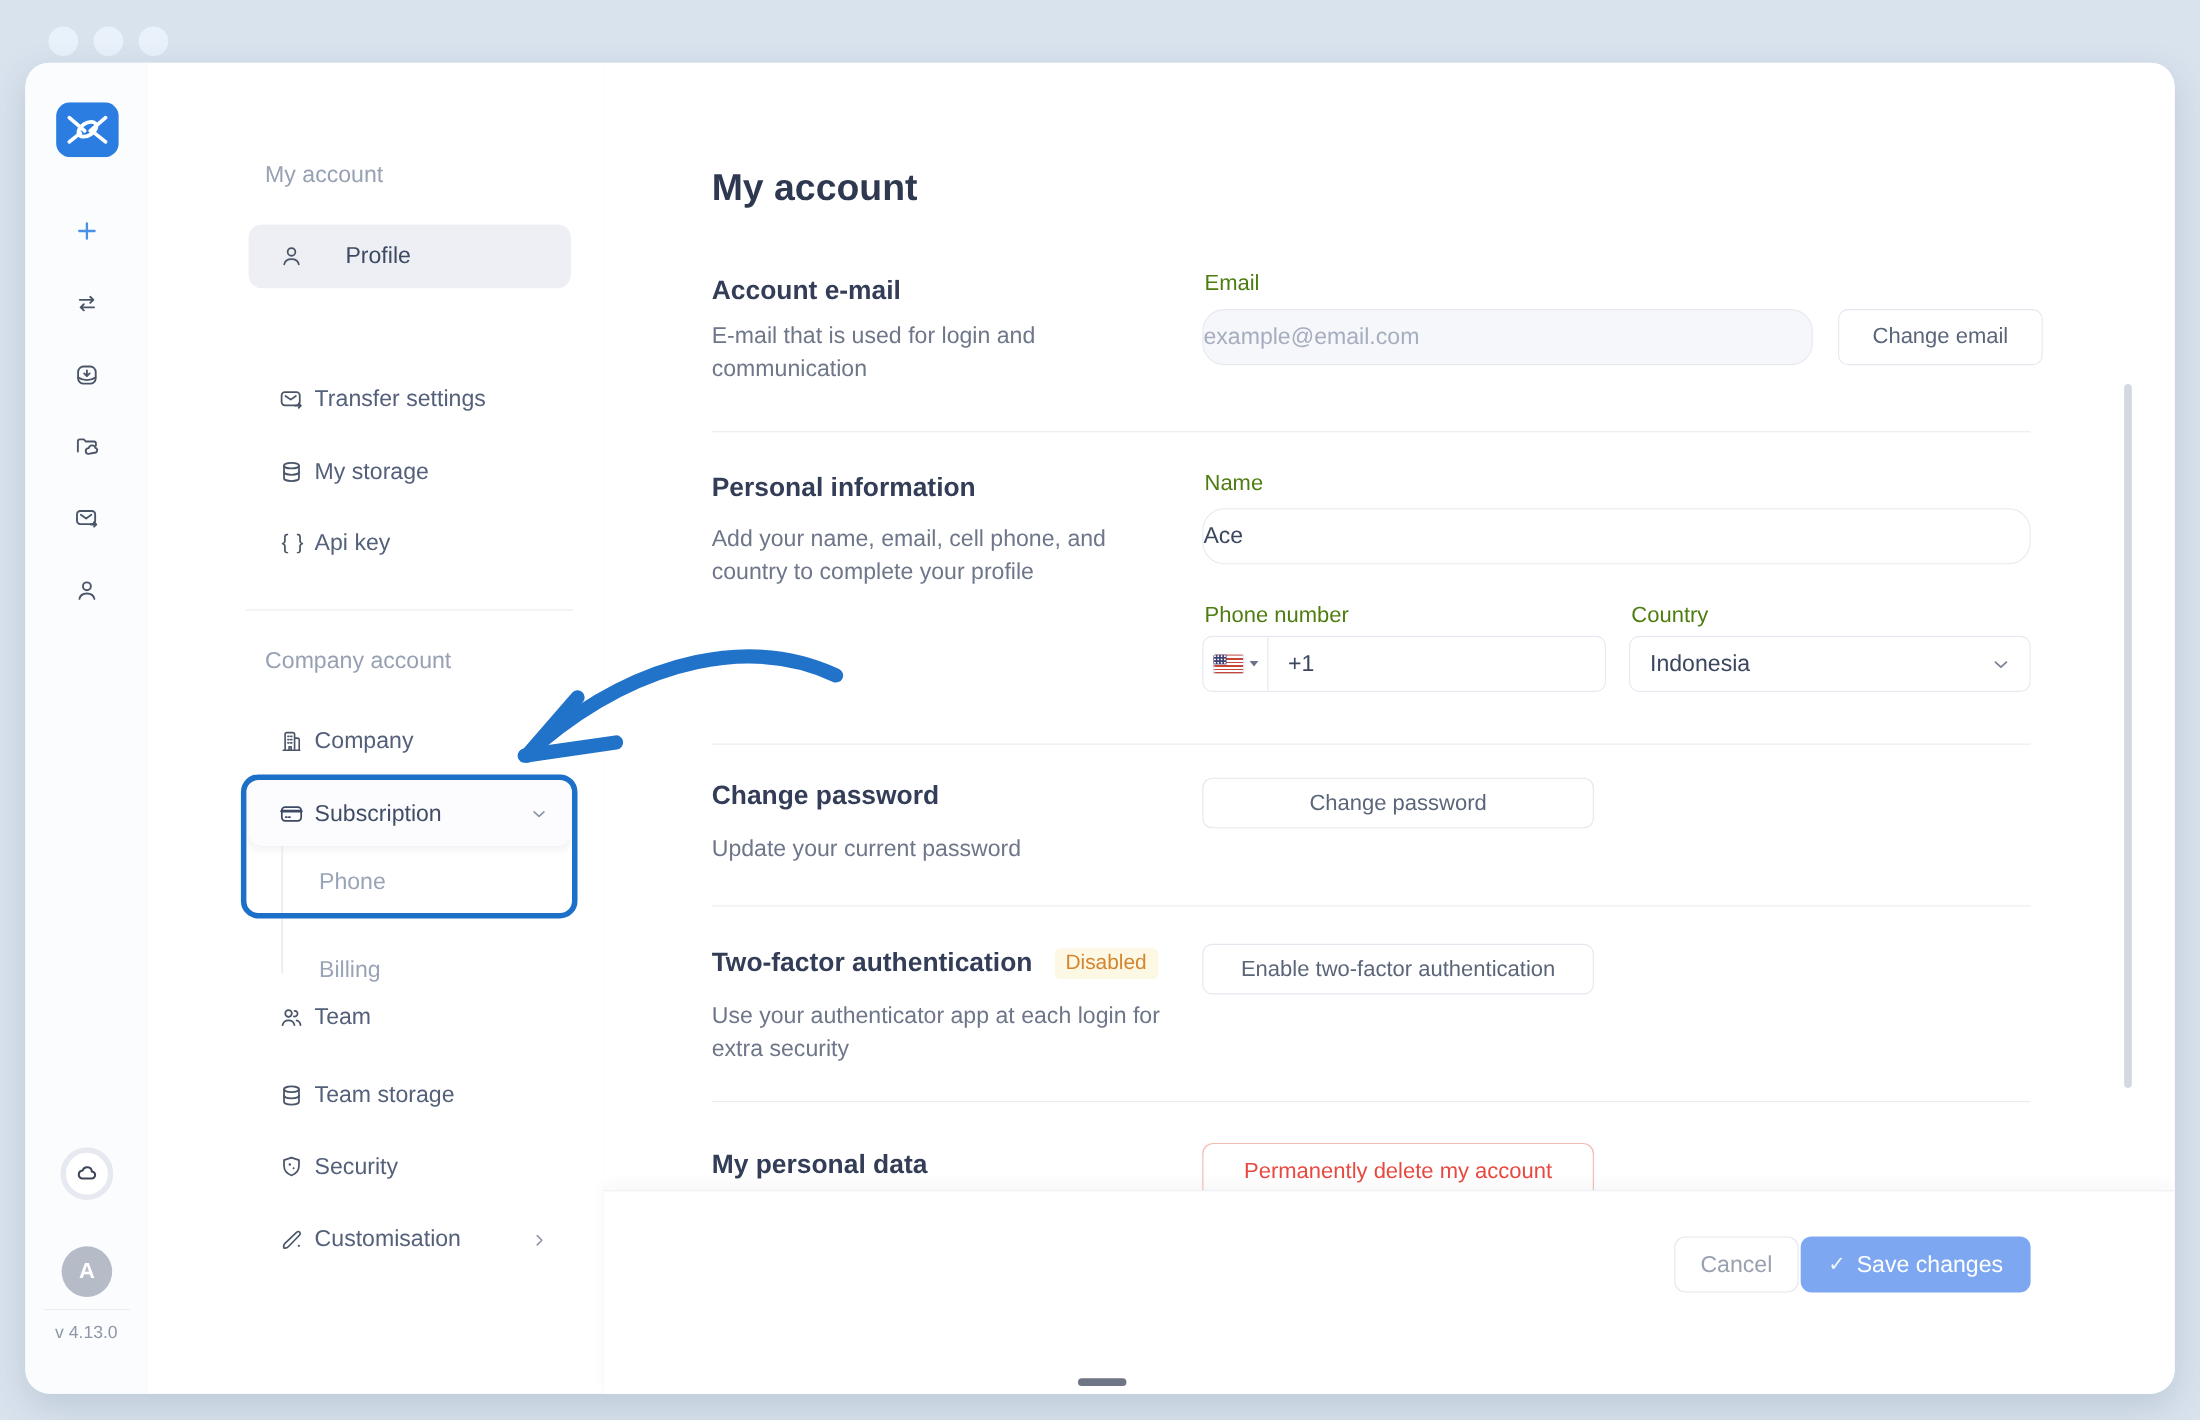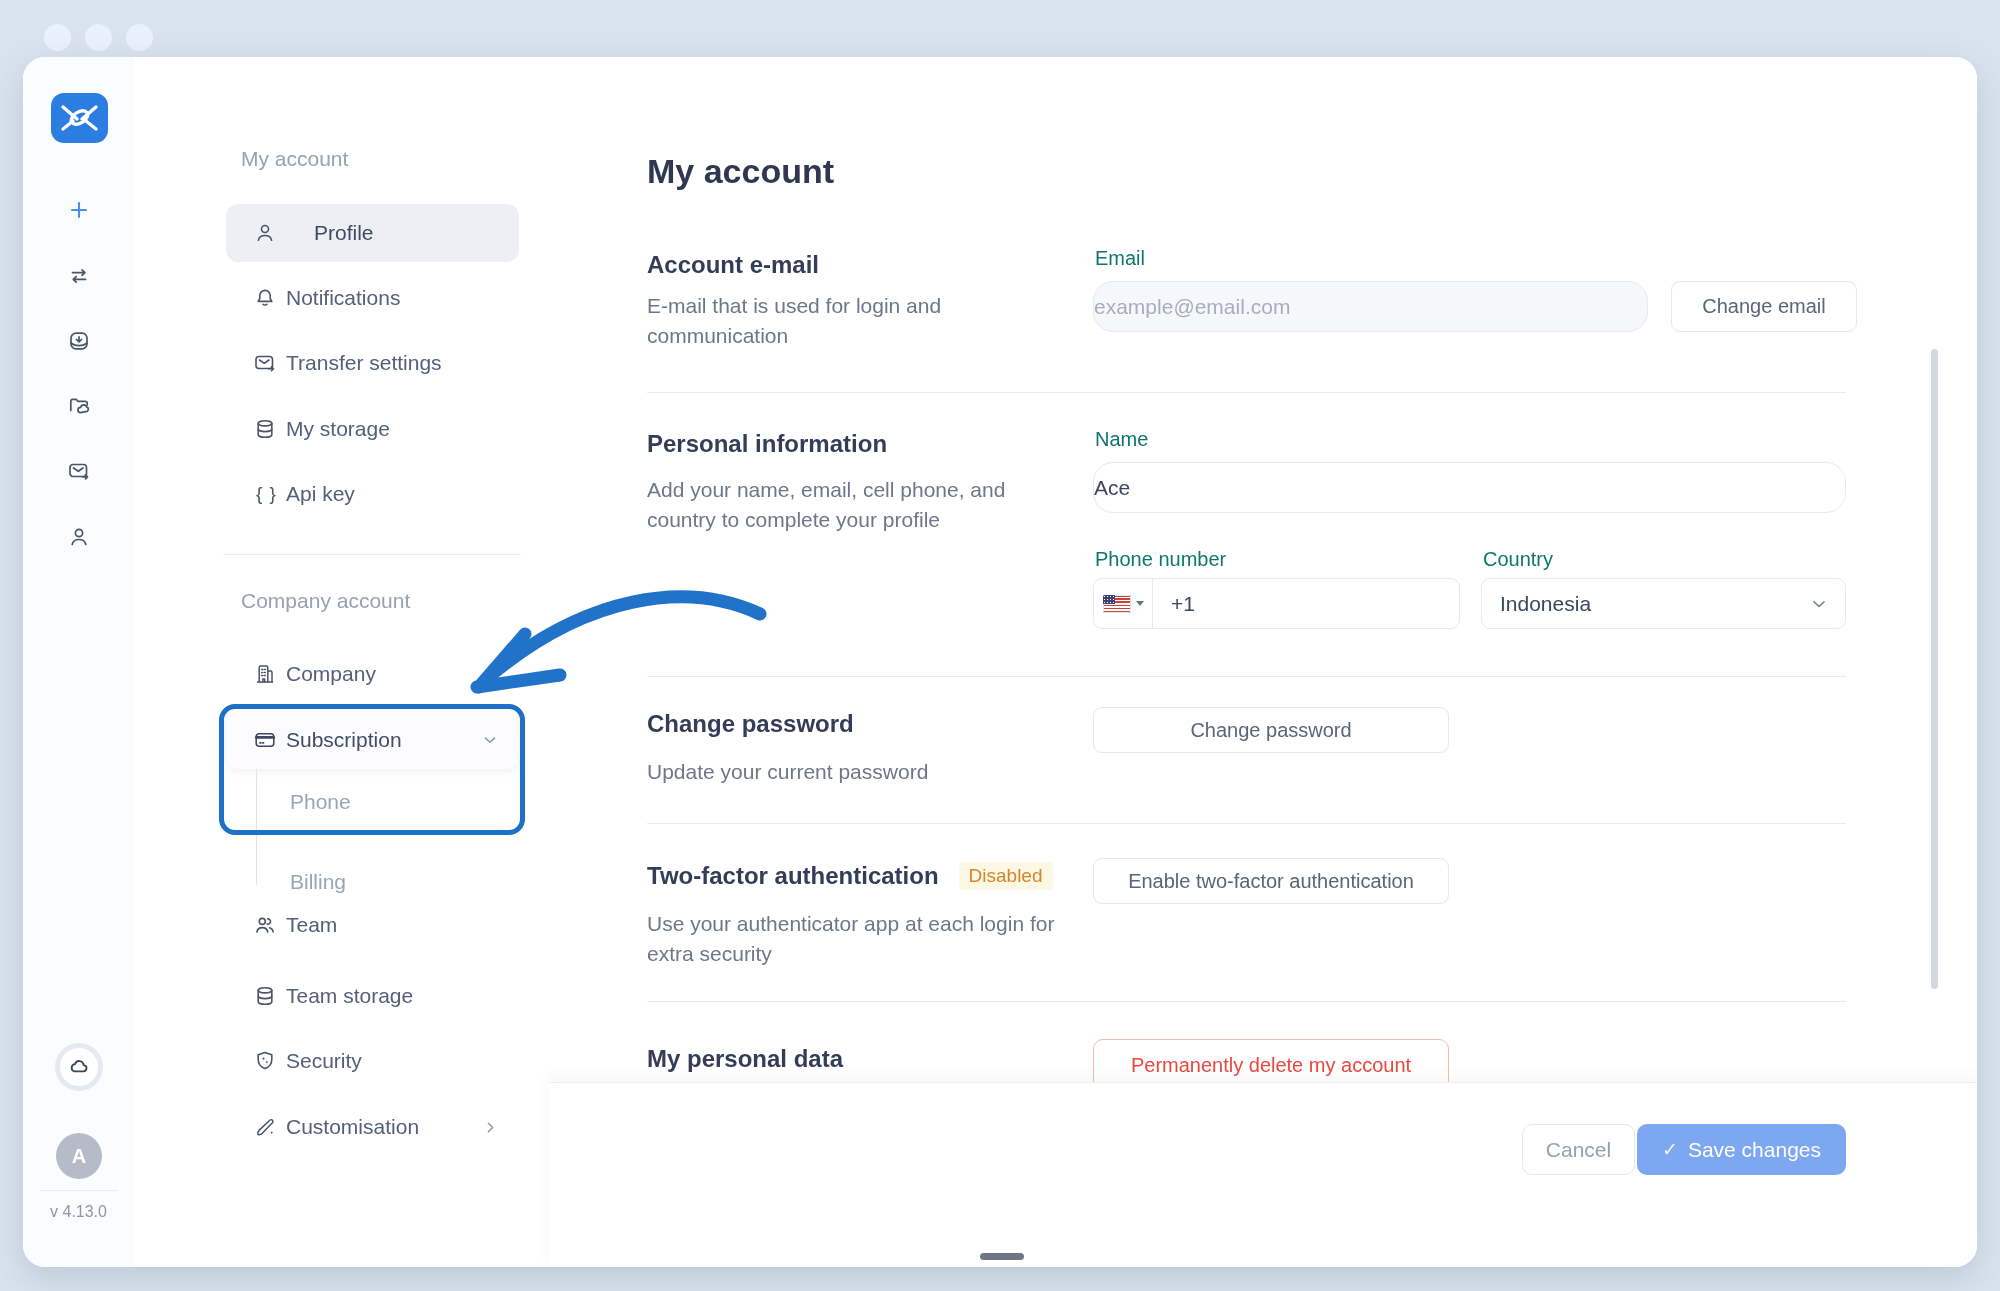--- a/index.html
+++ b/index.html
@@ -39,21 +39,21 @@
   .sub-row{position:absolute;left:92px;width:293px;height:58px;display:flex;align-items:center;
     padding-left:64px;box-sizing:border-box;font-size:21px;color:#9aa4b7;cursor:pointer;}
   .sub-vline{position:absolute;left:122px;top:712px;width:1px;height:116px;background:#e0e4eb;}
   .nav-div{position:absolute;left:89px;top:497px;width:298px;height:1px;background:#e9ebf0;}
   .row-chev{position:absolute;right:20px;display:flex;align-items:center;}
   
   .content{position:absolute;left:526px;top:0;width:1428px;height:100%;background:#fff;}
   .page-title{position:absolute;left:98px;top:95px;font-size:34px;font-weight:600;color:#2e3850;}
   .sh{position:absolute;left:98px;font-size:24px;font-weight:600;color:#333d57;}
   .desc{position:absolute;left:98px;font-size:21px;color:#6e7689;line-height:30px;}
-  .flabel{position:absolute;font-size:20px;color:#0f766e;font-weight:500;}
+  .flabel{position:absolute;font-size:20px;color:#4d7c0f;font-weight:500;}
   .tinput{position:absolute;height:51px;border:1px solid #e7e9f0;border-radius:20px;background:#fff;
     font-family:inherit;font-size:21px;color:#3b465f;padding:0 0;box-sizing:border-box;outline:none;}
   .tinput.gray{background:#f6f7fa;}
   .tinput::placeholder{color:#a6adbf;}
   .btn{position:absolute;background:#fff;border:1px solid #e4e7ee;border-radius:9px;color:#5b6579;
     font-size:20px;font-family:inherit;display:flex;align-items:center;justify-content:center;cursor:pointer;}
   .btn.danger{color:#e8483f;border-color:#f3b9b3;border-radius:10px;}
   .hr{position:absolute;left:98px;width:1199px;height:1px;background:#e9ebf1;}
   .badge{display:inline-block;margin-left:20px;background:#fdf8e3;color:#d4862f;font-size:19px;font-weight:400;
     padding:3px 10px;border-radius:5px;transform:translateY(-2px);}
@@ -161,27 +161,20 @@
       <div class="nav-header" style="top:90px">My account</div>
 
       <div class="nav-row active" style="top:147px">
         <svg class="nico" viewBox="0 0 24 24" fill="none" stroke="#4a5568" stroke-width="1.6" stroke-linecap="round">
           <circle cx="12" cy="8" r="3.5"></circle>
             <path d="M5.4 19.3c.6-3.2 3.3-4.8 6.6-4.8s6 1.6 6.6 4.8"></path>
         </svg>
         <span>Profile</span>
       </div>
 
-      <div class="nav-row" style="top:212px">
-        <svg class="nico" viewBox="0 0 24 24" fill="none" stroke="#4a5568" stroke-width="1.6" stroke-linecap="round" stroke-linejoin="round">
-          <path d="M12 4.4a5.2 5.2 0 0 0-5.2 5.2v2.9L5.2 15.4h13.6l-1.6-2.9V9.6A5.2 5.2 0 0 0 12 4.4z"></path>
-          <path d="M10.1 18.3c.5.9 3.3.9 3.8 0"></path>
-        </svg>
-        <span>Notifications</span>
-      </div>
 
       <div class="nav-row" style="top:277px">
         <svg class="nico" viewBox="0 0 24 24" fill="none" stroke="#4a5568" stroke-width="1.6" stroke-linecap="round" stroke-linejoin="round">
           <rect x="3" y="5.5" width="16.5" height="12" rx="3"></rect>
           <path d="M6.5 9l4.8 3.3L16 9"></path>
             <path d="M15.5 17.8h5m-2-2l2 2-2 2"></path>
         </svg>
         <span>Transfer settings</span>
       </div>
 

